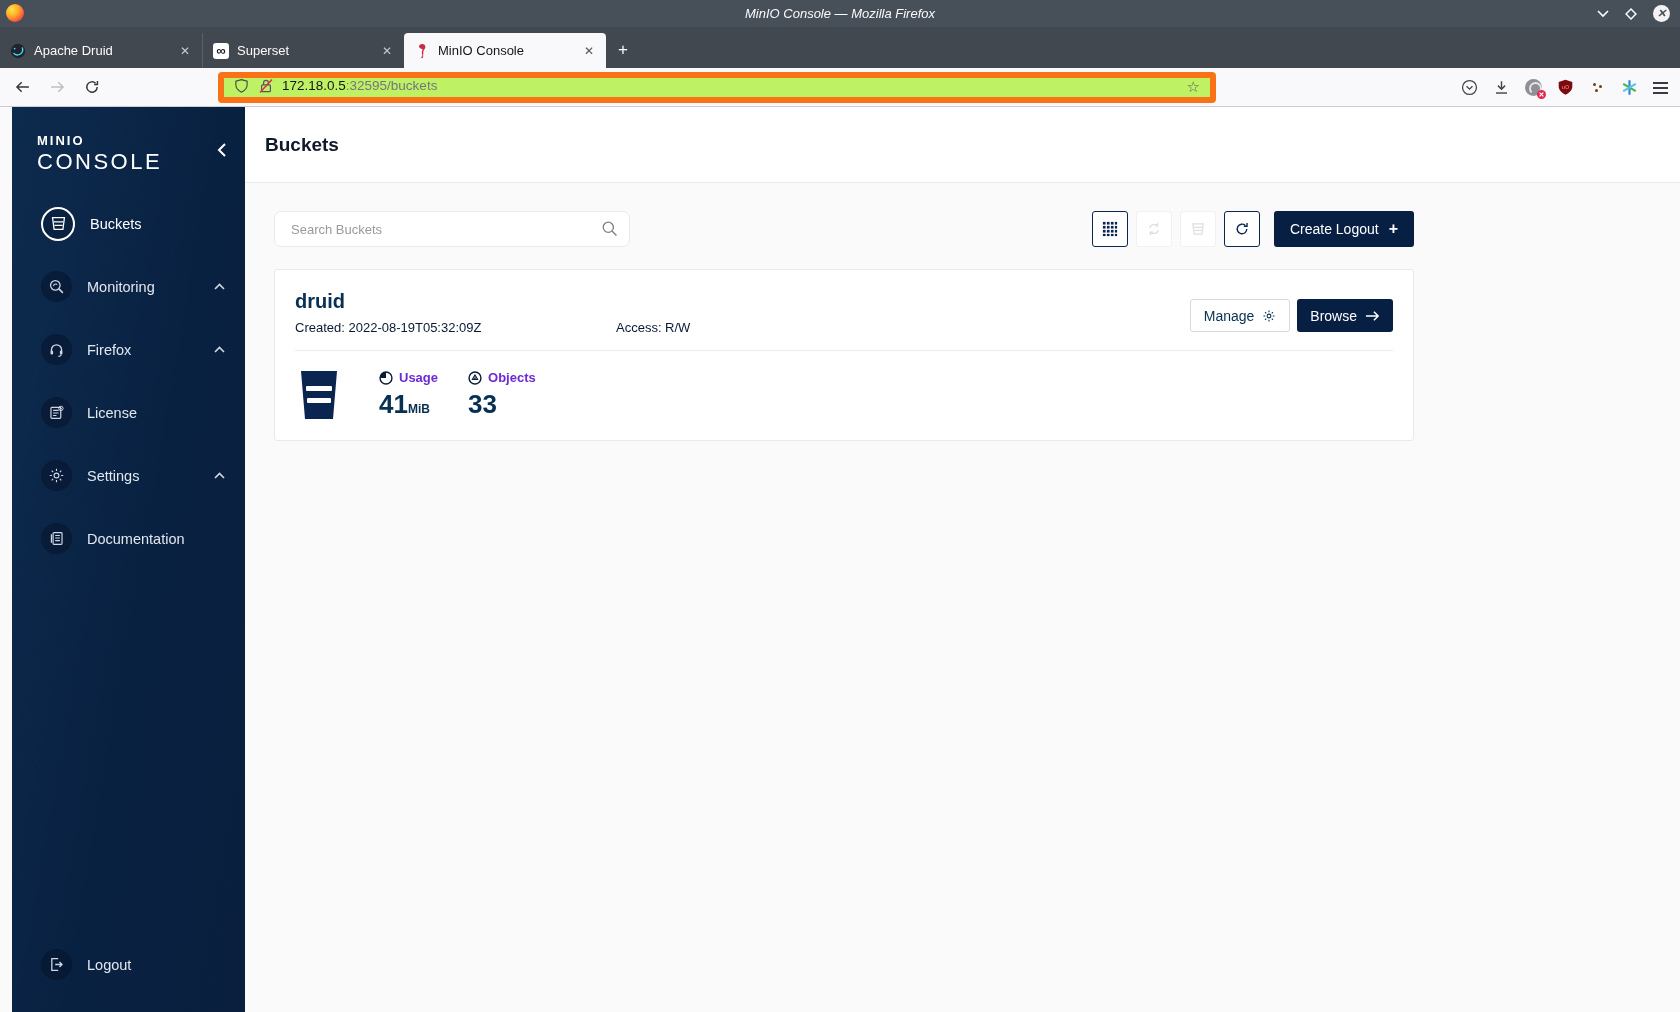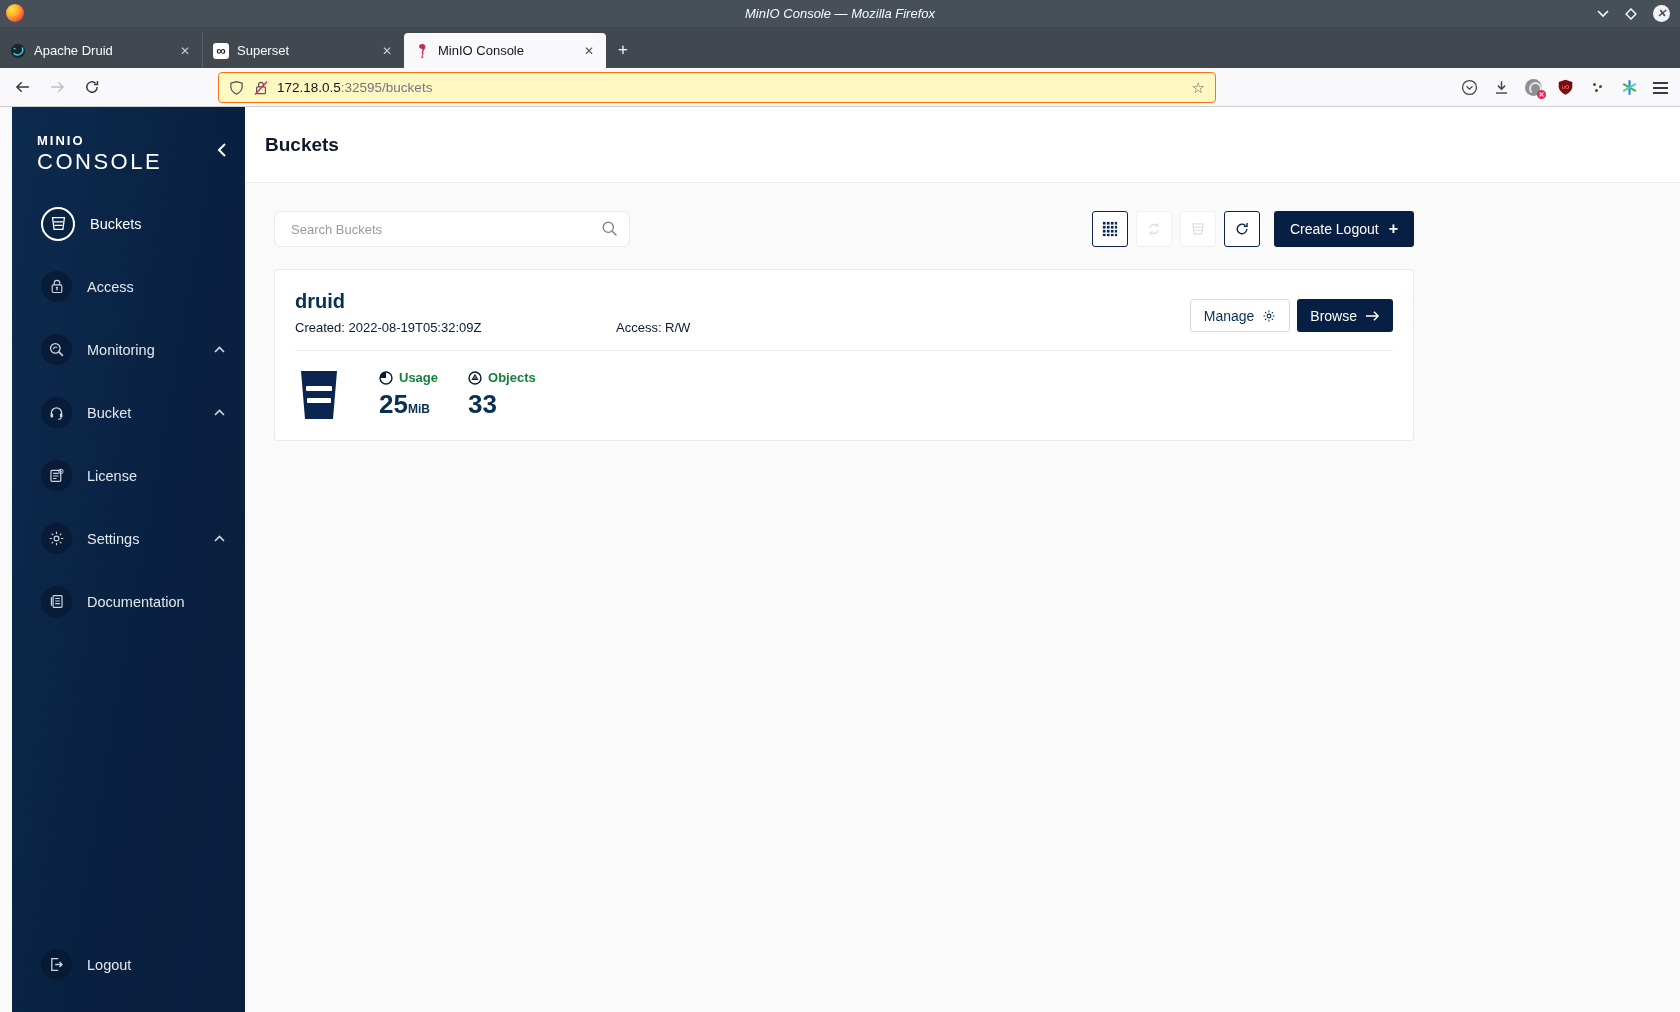--- a/index.html
+++ b/index.html
@@ -19,21 +19,21 @@
   .tab + .tab { border-left:1px solid rgba(255,255,255,0.14); }
   .tab.active { background:#f9f9fb; color:#15141a; border-radius:4px 4px 0 0; border-left:none; }
   .tab .tab-label { flex:1; white-space:nowrap; overflow:hidden; text-overflow:ellipsis; margin-left:8px; }
   .tab .tab-close { font-size:12px; color:#c9cacd; padding:0 4px; }
   .tab.active .tab-close { color:#55545b; }
   .favicon { width:16px; height:16px; flex:0 0 16px; display:flex; align-items:center; justify-content:center; }
   .newtab-btn { color:#fbfbfe; font-size:17px; margin:0 0 8px 12px; }
 
   .navbar { position:absolute; top:68px; left:0; width:1680px; height:39px; background:#f9f9fb; border-bottom:1px solid #ccccd3; display:flex; align-items:center; }
   .nav-icons-left { display:flex; align-items:center; gap:18px; margin-left:14px; }
-  .urlbar { position:absolute; left:218px; top:4px; width:998px; height:31px; background:#fef9c3; border:1px solid #f97316; border-radius:4px; display:flex; align-items:center; padding:0 10px; }
+  .urlbar { position:absolute; left:218px; top:4px; width:998px; height:31px; background:#bef264; border:6px solid #f97316; border-radius:4px; display:flex; padding:0 10px; }
   .url-text { font-size:13.5px; margin-left:8px; flex:1; }
   .url-host { color:#15141a; }
   .url-path { color:#75757f; }
   .nav-icons-right { position:absolute; right:12px; top:0; height:39px; display:flex; align-items:center; gap:15px; }
 
   .ext-circle { width:17px; height:17px; border-radius:50%; background:#8f8f96; position:relative; }
   .ext-circle::before { content:""; position:absolute; left:4px; top:3px; width:9px; height:9px; border-radius:50%; border:2px solid #e6e6e8; border-bottom-color:transparent; }
   .ext-badge { position:absolute; right:-4px; bottom:-3px; width:9px; height:9px; border-radius:50%; background:#e22850; color:#fff; font-size:7px; line-height:9px; text-align:center; font-weight:bold; }
   .cookie { width:17px; height:17px; border-radius:50%; background:radial-gradient(circle at 35% 30%, #d7a express 0, #c08845 0%, #a96e28 70%, #8a5a1f 100%); position:relative; }
   .cookie i { position:absolute; width:3px; height:3px; border-radius:50%; background:#6b3f12; }
@@ -79,21 +79,21 @@
   .bucket-name { font-size:20px; font-weight:bold; color:#073052; }
   .meta-row { display:flex; margin-top:7px; font-size:13px; color:#0a1a35; }
   .meta-created { width:321px; }
   .card-buttons { position:absolute; right:20px; top:29px; display:flex; gap:7px; }
   .manage-btn { height:33px; padding:0 13px; border:1px solid #d6d9de; border-radius:3px; background:#fff; color:#073052; font-size:14px; display:flex; align-items:center; gap:8px; }
   .browse-btn { height:33px; padding:0 13px; border-radius:3px; background:#081f44; color:#fff; font-size:14px; display:flex; align-items:center; gap:8px; }
   .card-divider { border-top:1px solid #ececec; margin-top:15px; }
   .metrics { display:flex; margin-top:19px; }
   .big-bucket { color:#0a2550; margin-left:2px; }
   .metric { margin-left:38px; }
-  .metric-label { display:flex; align-items:center; gap:6px; font-size:13px; font-weight:bold; color:#15803d; }
+  .metric-label { display:flex; align-items:center; gap:6px; font-size:13px; font-weight:bold; color:#6d28d9; }
   .metric-value { margin-top:6px; font-size:26px; font-weight:bold; color:#073052; line-height:1; }
   .metric-unit { font-size:12px; font-weight:bold; }
 
   svg { display:block; }
 </style>
 </head>
 <body>
 
 <div class="titlebar">
   <div class="ff-logo"></div>
@@ -240,31 +240,20 @@
         <span class="mi-circle">
           <svg width="17" height="17" viewBox="0 0 20 20">
               <path d="M3 3h14l-1.8 14H4.8z" fill="none" stroke="currentColor" stroke-width="1.5"></path>
               <path d="M4.6 8.2h10.8M5.2 12.2h9.6" stroke="currentColor" stroke-width="1.5"></path>
             </svg>
         </span>
         <span class="mi-label">Buckets</span>
       </div>
 
 
-      <div class="menu-item">
-        <span class="mi-circle">
-          <svg width="16" height="17" viewBox="0 0 20 20">
-              <rect x="4" y="8" width="12" height="9.5" rx="1.5" fill="none" stroke="currentColor" stroke-width="1.4"></rect>
-              <path d="M6.5 8V5.8a3.5 3.5 0 0 1 7 0V8" fill="none" stroke="currentColor" stroke-width="1.4"></path>
-              <circle cx="10" cy="11.6" r="1.4" fill="currentColor"></circle>
-              <path d="M10 12.8v2.2" stroke="currentColor" stroke-width="1.4"></path>
-            </svg>
-        </span>
-        <span class="mi-label">Access</span>
-      </div>
 
       <div class="menu-item">
         <span class="mi-circle">
           <svg width="17" height="17" viewBox="0 0 20 20">
               <circle cx="8.6" cy="8.6" r="5.6" fill="none" stroke="currentColor" stroke-width="1.5"></circle>
               <path d="M12.8 12.8L17.5 17.5" stroke="currentColor" stroke-width="1.8"></path>
               <path d="M6.4 9.5a2.6 2.6 0 0 1 4.4-1.6" fill="none" stroke="currentColor" stroke-width="1.2"></path>
             </svg>
         </span>
         <span class="mi-label">Monitoring</span>
@@ -277,21 +266,21 @@
 
       <div class="menu-item">
         <span class="mi-circle">
           <svg width="17" height="17" viewBox="0 0 20 20">
               <path d="M4 12v-1.5a6 6 0 0 1 12 0V12" fill="none" stroke="currentColor" stroke-width="1.5"></path>
               <rect x="3" y="11.3" width="3" height="4.6" rx="1.2" fill="currentColor"></rect>
               <rect x="14" y="11.3" width="3" height="4.6" rx="1.2" fill="currentColor"></rect>
               <path d="M15.5 15.8c0 1.5-1.8 2.2-3.5 2.2" fill="none" stroke="currentColor" stroke-width="1.3"></path>
             </svg>
         </span>
-        <span class="mi-label">Bucket</span>
+        <span class="mi-label">Firefox</span>
         <span class="mi-chevron">
           <svg width="11" height="7" viewBox="0 0 11 7">
               <path d="M1 6l4.5-4.5L10 6" fill="none" stroke="#cfd7e2" stroke-width="1.6"></path>
             </svg>
         </span>
       </div>
 
       <div class="menu-item">
         <span class="mi-circle">
           <svg width="17" height="17" viewBox="0 0 20 20">
@@ -454,21 +443,21 @@
           <div class="metric">
             <div class="metric-label">
               <span>
                 <svg width="14" height="14" viewBox="0 0 16 16">
                     <circle cx="8" cy="8" r="6.8" fill="none" stroke="#0a1a35" stroke-width="1.6"></circle>
                     <path d="M8 8V1.2A6.8 6.8 0 0 0 1.2 8z" fill="#0a1a35"></path>
                   </svg>
               </span>
               <span>Usage</span>
             </div>
-            <div class="metric-value"><span>25</span><span class="metric-unit">MiB</span></div>
+            <div class="metric-value"><span>41</span><span class="metric-unit">MiB</span></div>
           </div>
 
           <div class="metric" style="margin-left:30px;">
             <div class="metric-label">
               <span>
                 <svg width="14" height="14" viewBox="0 0 16 16">
                     <circle cx="8" cy="8" r="6.8" fill="none" stroke="#0a1a35" stroke-width="1.6"></circle>
                     <path d="M8 4.5l3 5.2H5z" fill="none" stroke="#0a1a35" stroke-width="1.3"></path>
                     <circle cx="8" cy="8.2" r="1" fill="#0a1a35"></circle>
                   </svg>

